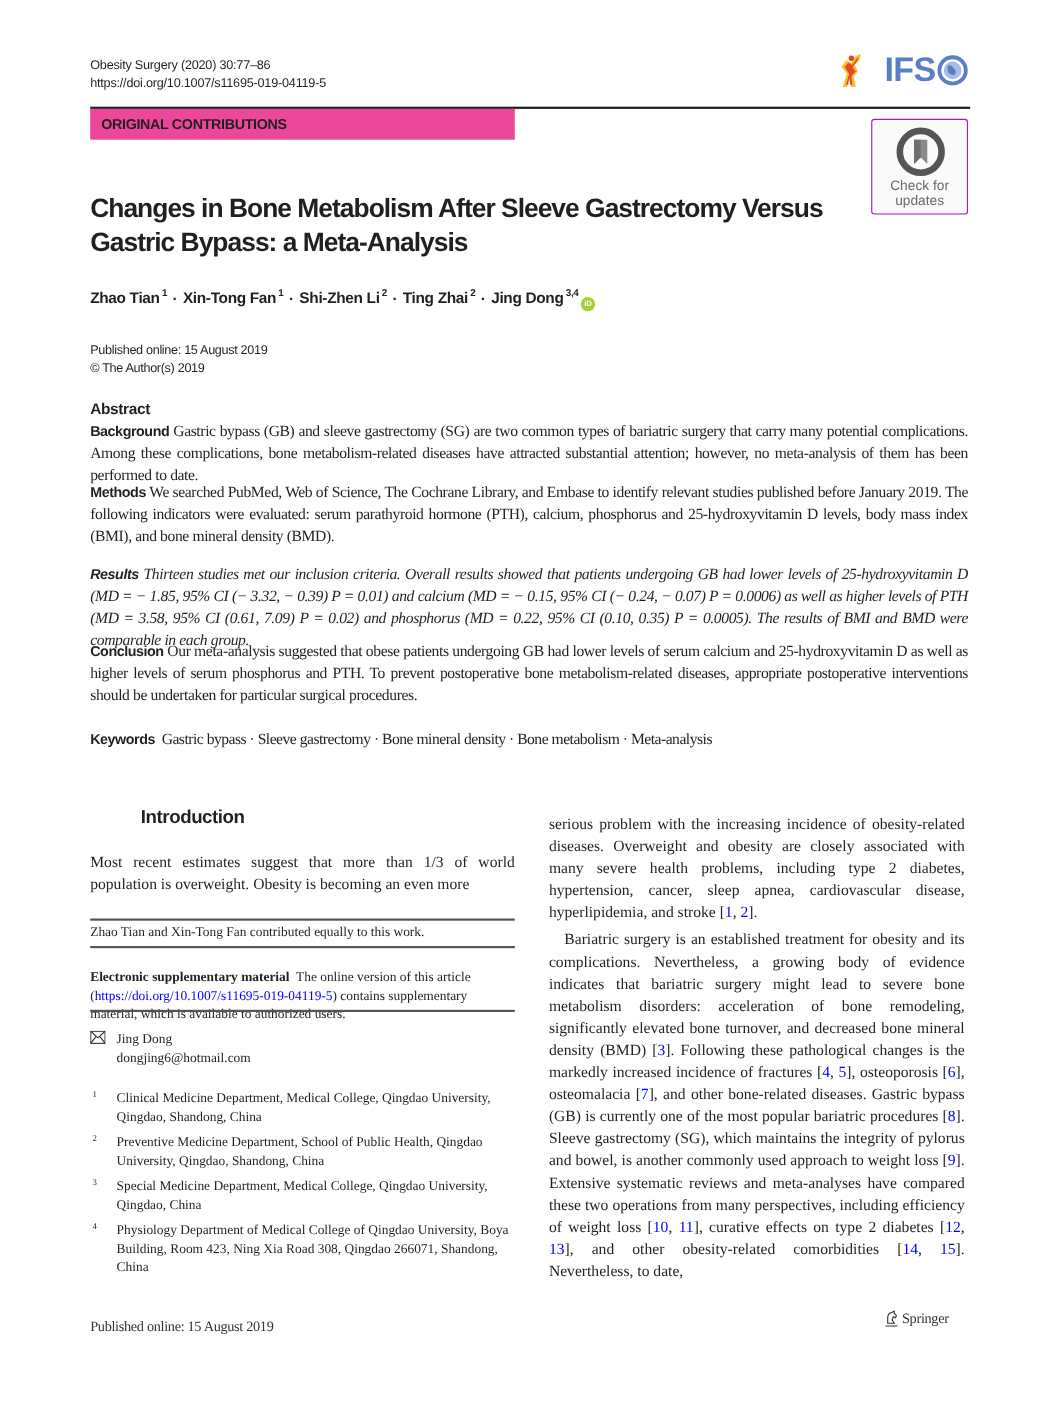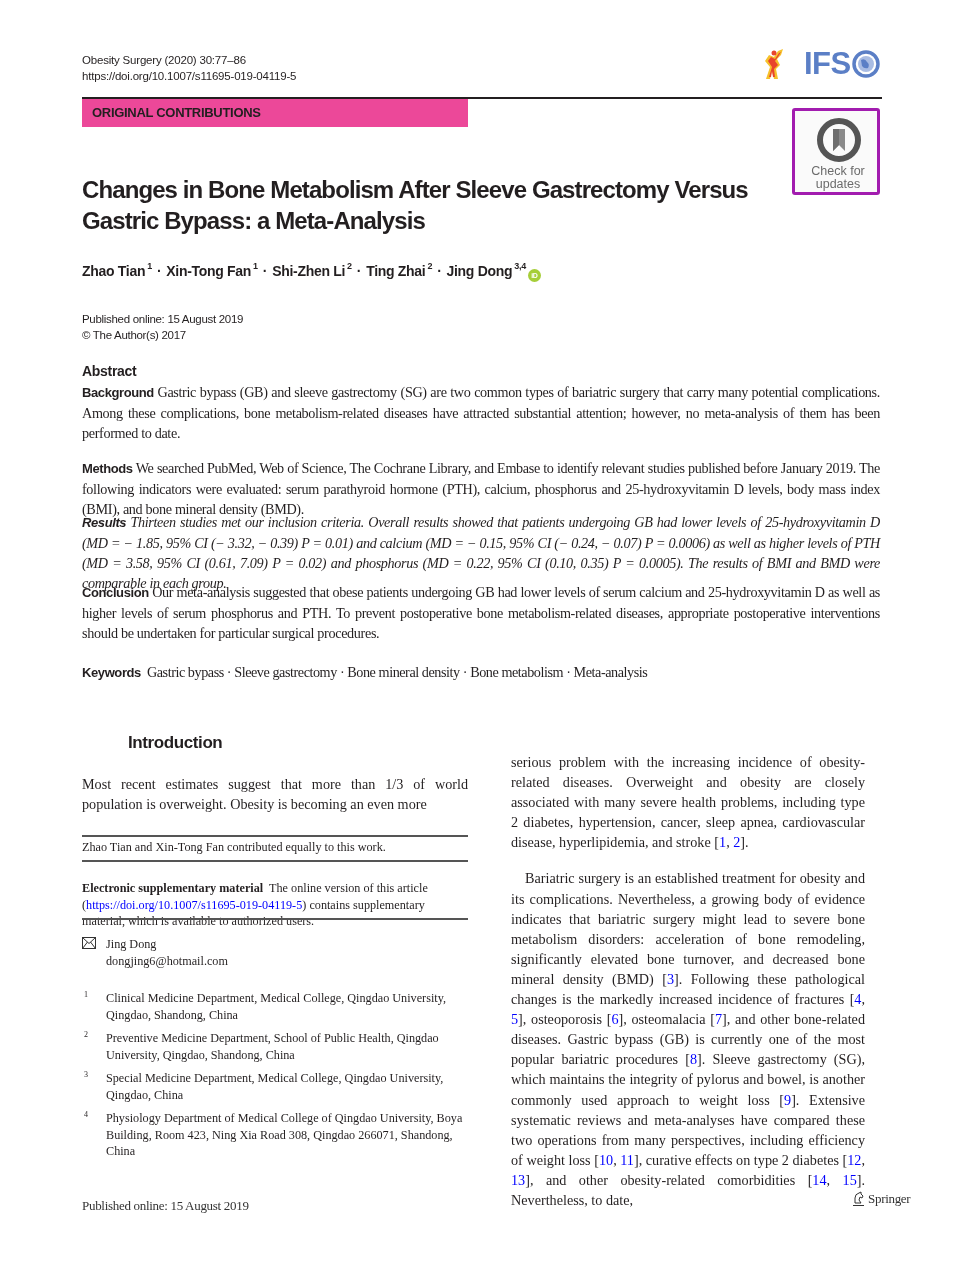--- a/index.html
+++ b/index.html
@@ -11,21 +11,21 @@
   .journal-line { left: 82px; font-size: 11.5px; line-height: 16px; letter-spacing: -0.2px; }
   .header-rule { left: 82px; top: 97px; width: 800px; height: 2px; background: #231f20; }
   .section-banner { left: 82px; top: 99px; width: 386px; height: 28px; background: #ec4899; }
   .section-banner span { position: absolute; left: 10px; top: 6px; font-size: 13px; font-weight: bold; letter-spacing: -0.3px; }
 
   .ifso-logo { left: 762px; top: 44px; width: 122px; height: 40px; display: flex; align-items: center; }
   .ifso-figure { width: 24px; height: 34px; }
   .ifso-text { font-size: 31px; font-weight: bold; color: #5b7fc6; letter-spacing: -0.5px; margin-left: 18px; line-height: 34px; }
   .ifso-globe { width: 28px; height: 28px; margin-left: 1px; }
 
-  .cfu { left: 792px; top: 108px; width: 88px; height: 87px; border: 3px solid #a21caf; border-radius: 3px; background: #fafafa; text-align: center; box-sizing: border-box; }
+  .cfu { left: 792px; top: 108px; width: 88px; height: 87px; border: 1px solid #a21caf; border-radius: 3px; background: #fafafa; text-align: center; box-sizing: border-box; }
   .cfu-icon { position: absolute; left: 21px; top: 6px; width: 46px; height: 46px; }
   .cfu-text { position: absolute; left: 0; width: 86px; top: 54px; font-size: 12.5px; line-height: 13px; color: #6b6b6b; }
 
   .title { left: 82px; top: 174px; width: 720px; font-size: 24px; line-height: 31px; font-weight: bold; letter-spacing: -0.9px; color: #231f20; }
   .authors { left: 82px; top: 262px; font-size: 14px; font-weight: bold; letter-spacing: -0.3px; white-space: nowrap; display: flex; align-items: baseline; }
   .authors sup { font-size: 9px; margin-left: 2px; position: relative; top: -1px; }
   .authors .sep { margin: 0 5px; }
   .orcid { display: inline-block; width: 13px; height: 13px; border-radius: 50%; background: #a6ce39; color: #fff; font-size: 7px; line-height: 13px; text-align: center; margin-left: 2px; position: relative; top: 2px; font-weight: bold; }
 
   .pub-info { left: 82px; top: 311px; font-size: 11.5px; line-height: 16px; letter-spacing: -0.3px; }
@@ -33,38 +33,38 @@
   .abstract-head { left: 82px; top: 363px; font-size: 14px; font-weight: bold; letter-spacing: -0.3px; }
   .abstract { left: 82px; width: 798px; font-size: 14.2px; line-height: 20px; text-align: justify; letter-spacing: -0.35px; }
   .abstract b.lbl { font-family: "Liberation Sans", "DejaVu Sans", sans-serif; font-size: 13px; letter-spacing: -0.4px; }
 
   .keywords { left: 82px; top: 662px; font-size: 14.2px; line-height: 20px; letter-spacing: -0.45px; white-space: nowrap; }
   .keywords b { font-family: "Liberation Sans", "DejaVu Sans", sans-serif; font-size: 13px; letter-spacing: -0.4px; margin-right: 6px; }
 
   .intro-head { left: 82px; top: 733px; font-size: 17px; font-weight: bold; letter-spacing: -0.4px; margin-left: 46px; }
   .col-left { left: 82px; width: 386px; font-size: 14.2px; line-height: 20px; text-align: justify; }
   .col-right { left: 495px; width: 386px; font-size: 14.2px; line-height: 20.1px; text-align: justify; }
-  .col-right p { margin: 16px; }
+  .col-right p { margin: 4px; }
   .col-right p.indent { text-indent: 14px; }
   .cite { color: #0000ff; }
 
   .rule { left: 82px; width: 386px; height: 1.5px; background: #555; }
   .fn-text { left: 82px; width: 386px; font-size: 12.2px; line-height: 16.5px; }
   .fn-text a { color: #0000ff; text-decoration: none; }
 
   .corr { left: 82px; top: 936px; font-size: 12.2px; line-height: 16.5px; }
   .mail-icon { position: absolute; left: 0; top: 1px; width: 14px; height: 12px; }
   .corr-lines { position: absolute; left: 24px; top: 0; white-space: nowrap; }
 
   .aff { left: 82px; width: 390px; font-size: 12.2px; line-height: 16.5px; }
   .aff .num { position: absolute; left: 2px; top: -3px; font-size: 8px; }
   .aff .txt { position: absolute; left: 24px; top: 0; width: 366px; }
 
   .footer-left { left: 82px; top: 1198px; font-size: 13px; letter-spacing: -0.3px; color: #333; }
-  .footer-right { left: 852px; top: 1191px; font-size: 13px; letter-spacing: -0.3px; color: #333; display: flex; align-items: flex-start; }
+  .footer-right { left: 804px; top: 1191px; font-size: 13px; letter-spacing: -0.3px; color: #333; display: flex; align-items: flex-start; }
   .springer-icon { width: 13px; height: 16px; margin-right: 3px; }
 </style>
 </head>
 <body>
 
 <div class="abs sans journal-line" style="top:52px;">Obesity Surgery (2020) 30:77–86</div>
 <div class="abs sans journal-line" style="top:68px;">https://doi.org/10.1007/s11695-019-04119-5</div>
 
 <div class="abs ifso-logo">
   <svg class="ifso-figure" viewBox="0 0 24 34">
@@ -107,29 +107,29 @@
   <span><span>Shi-Zhen Li</span><sup>2</sup></span>
   <span class="sep">·</span>
   <span><span>Ting Zhai</span><sup>2</sup></span>
   <span class="sep">·</span>
   <span><span>Jing Dong</span><sup>3,4</sup></span>
   <span class="orcid sans">iD</span>
 </div>
 
 <div class="abs pub-info sans">
   <div>Published online: 15 August 2019</div>
-  <div>© The Author(s) 2017</div>
+  <div>© The Author(s) 2019</div>
 </div>
 
 <div class="abs abstract-head sans">Abstract</div>
 
 <div class="abs abstract serif" style="top:382px;">
   <b class="lbl">Background</b> <span>Gastric bypass (GB) and sleeve gastrectomy (SG) are two common types of bariatric surgery that carry many potential complications. Among these complications, bone metabolism-related diseases have attracted substantial attention; however, no meta-analysis of them has been performed to date.</span>
 </div>
-<div class="abs abstract serif" style="top:458px;">
+<div class="abs abstract serif" style="top:438px;">
   <b class="lbl">Methods</b> <span>We searched PubMed, Web of Science, The Cochrane Library, and Embase to identify relevant studies published before January 2019. The following indicators were evaluated: serum parathyroid hormone (PTH), calcium, phosphorus and 25-hydroxyvitamin D levels, body mass index (BMI), and bone mineral density (BMD).</span>
 </div>
 <div class="abs abstract serif" style="top:512px;font-style:italic;">
   <b class="lbl">Results</b> <span>Thirteen studies met our inclusion criteria. Overall results showed that patients undergoing GB had lower levels of 25-hydroxyvitamin D (MD = − 1.85, 95% CI (− 3.32, − 0.39) P = 0.01) and calcium (MD = − 0.15, 95% CI (− 0.24, − 0.07) P = 0.0006) as well as higher levels of PTH (MD = 3.58, 95% CI (0.61, 7.09) P = 0.02) and phosphorus (MD = 0.22, 95% CI (0.10, 0.35) P = 0.0005). The results of BMI and BMD were comparable in each group.</span>
 </div>
 <div class="abs abstract serif" style="top:582px;">
   <b class="lbl">Conclusion</b> <span>Our meta-analysis suggested that obese patients undergoing GB had lower levels of serum calcium and 25-hydroxyvitamin D as well as higher levels of serum phosphorus and PTH. To prevent postoperative bone metabolism-related diseases, appropriate postoperative interventions should be undertaken for particular surgical procedures.</span>
 </div>
 
 <div class="abs keywords serif">

